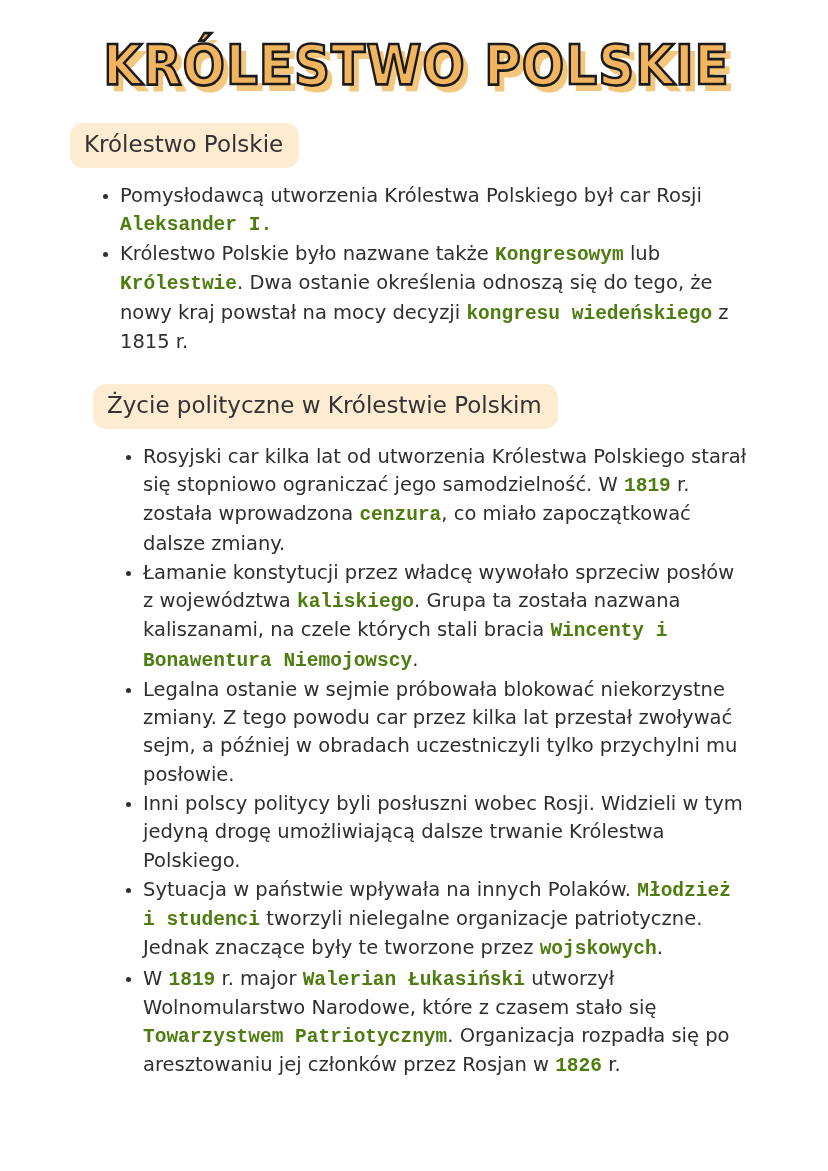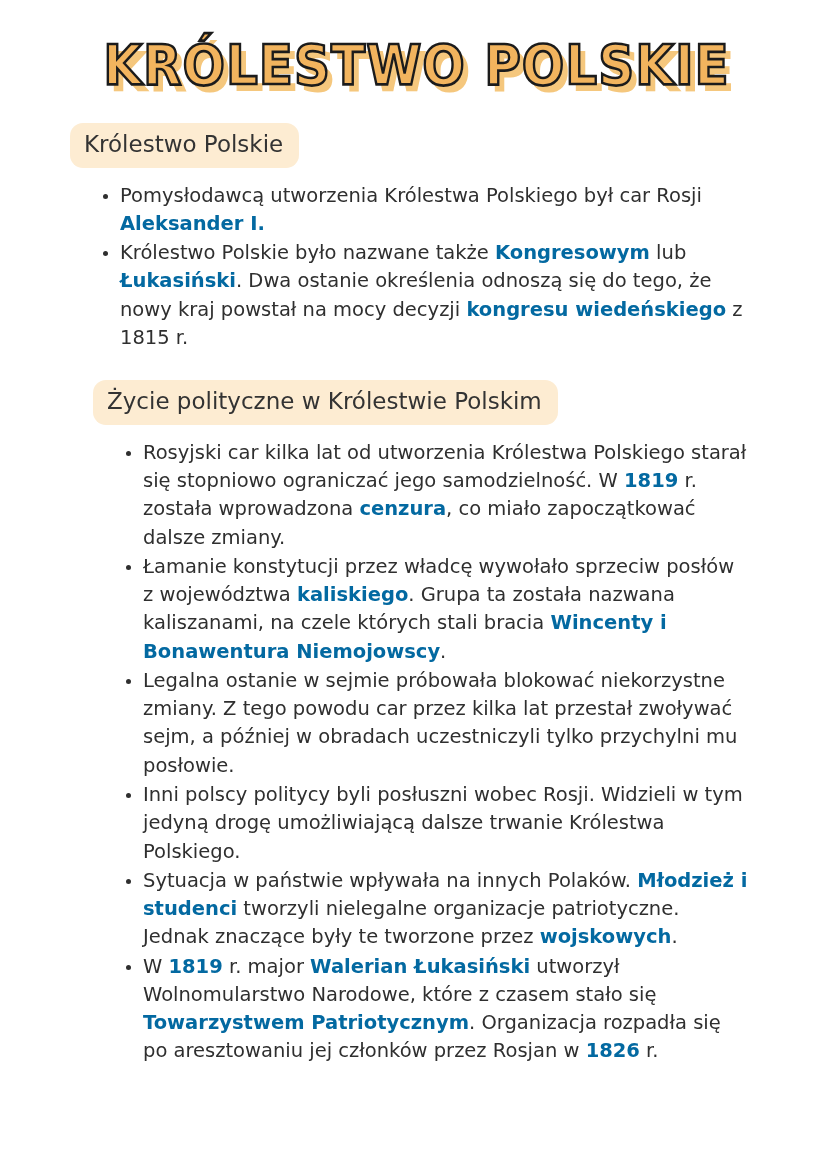--- a/index.html
+++ b/index.html
@@ -55,31 +55,31 @@
   ul.bullets{
     margin:2px 0 8px 0;
     padding-left:37px;
   }
   ul.bullets li{
     font-size:19.5px;
     line-height:1.45;
     margin:1px 0;
   }
   ul.bullets li::marker{font-size:0.85em;}
-  strong{font-weight:700;color:#0369a1;}
+  strong{font-weight:700;color:#4d7c0f;font-family:Liberation Mono, monospace;}
 </style>
 </head>
 <body>
 
 <div class="page">
   <h1 class="big-title">KRÓLESTWO POLSKIE</h1>
   <div>
       <section class="section"><div class="section-heading">Królestwo Polskie</div><ul class="bullets">
           <li><span>Pomysłodawcą utworzenia Królestwa Polskiego był car Rosji </span><strong>Aleksander I.</strong></li>
-          <li><span>Królestwo Polskie było nazwane także </span><strong>Kongresowym</strong><span> lub </span><strong>Łukasiński</strong><span>. Dwa ostanie określenia odnoszą się do tego, że nowy kraj powstał na mocy decyzji </span><strong>kongresu wiedeńskiego</strong><span> z 1815 r.</span></li>
+          <li><span>Królestwo Polskie było nazwane także </span><strong>Kongresowym</strong><span> lub </span><strong>Królestwie</strong><span>. Dwa ostanie określenia odnoszą się do tego, że nowy kraj powstał na mocy decyzji </span><strong>kongresu wiedeńskiego</strong><span> z 1815 r.</span></li>
         </ul></section>
       <section class="section"><div class="section-heading">Życie polityczne w Królestwie Polskim</div><ul class="bullets">
           <li><span>Rosyjski car kilka lat od utworzenia Królestwa Polskiego starał się stopniowo ograniczać jego samodzielność. W </span><strong>1819</strong><span> r. została wprowadzona </span><strong>cenzura</strong><span>, co miało zapoczątkować dalsze zmiany.</span></li>
           <li><span>Łamanie konstytucji przez władcę wywołało sprzeciw posłów z województwa </span><strong>kaliskiego</strong><span>. Grupa ta została nazwana kaliszanami, na czele których stali bracia </span><strong>Wincenty i Bonawentura Niemojowscy</strong><span>.</span></li>
           <li><span>Legalna ostanie w sejmie próbowała blokować niekorzystne zmiany. Z tego powodu car przez kilka lat przestał zwoływać sejm, a później w obradach uczestniczyli tylko przychylni mu posłowie.</span></li>
           <li><span>Inni polscy politycy byli posłuszni wobec Rosji. Widzieli w tym jedyną drogę umożliwiającą dalsze trwanie Królestwa Polskiego.</span></li>
           <li><span>Sytuacja w państwie wpływała na innych Polaków. </span><strong>Młodzież i studenci</strong><span> tworzyli nielegalne organizacje patriotyczne. Jednak znaczące były te tworzone przez </span><strong>wojskowych</strong><span>.</span></li>
           <li><span>W </span><strong>1819</strong><span> r. major </span><strong>Walerian Łukasiński</strong><span> utworzył Wolnomularstwo Narodowe, które z czasem stało się </span><strong>Towarzystwem Patriotycznym</strong><span>. Organizacja rozpadła się po aresztowaniu jej członków przez Rosjan w </span><strong>1826</strong><span> r.</span></li>
         </ul></section>
     </div>

